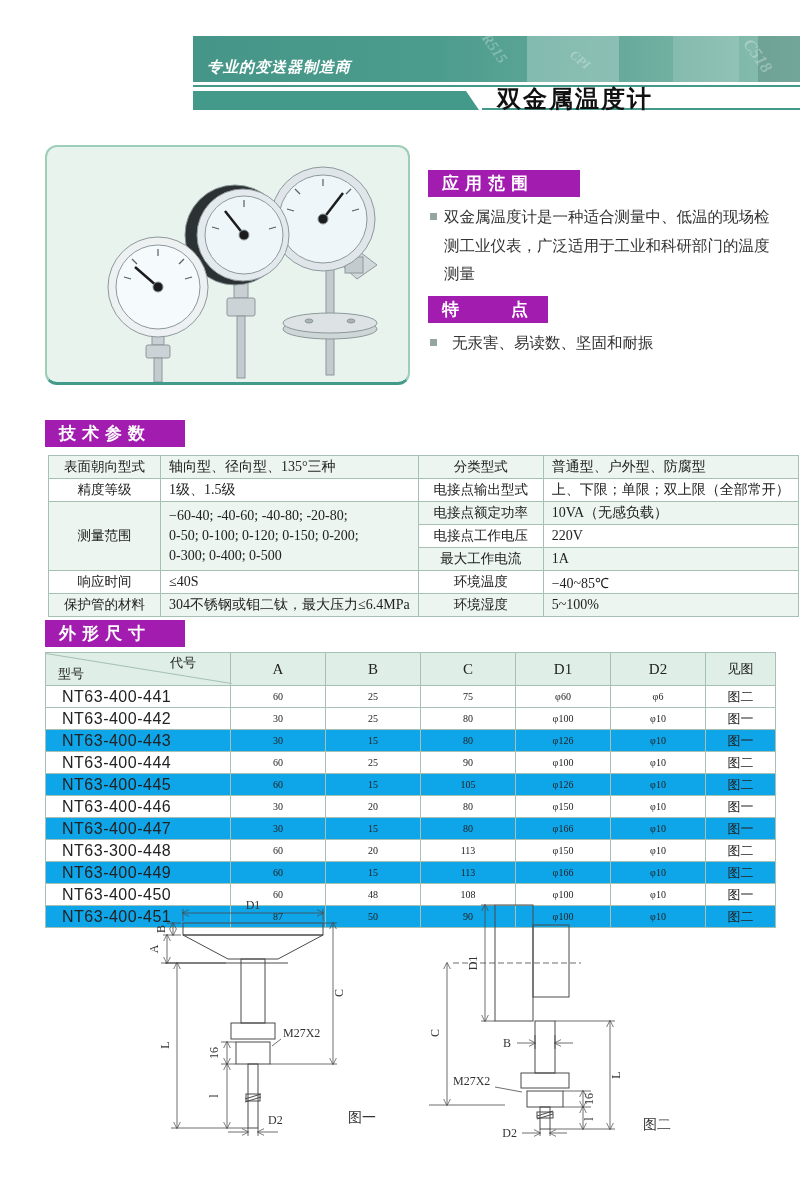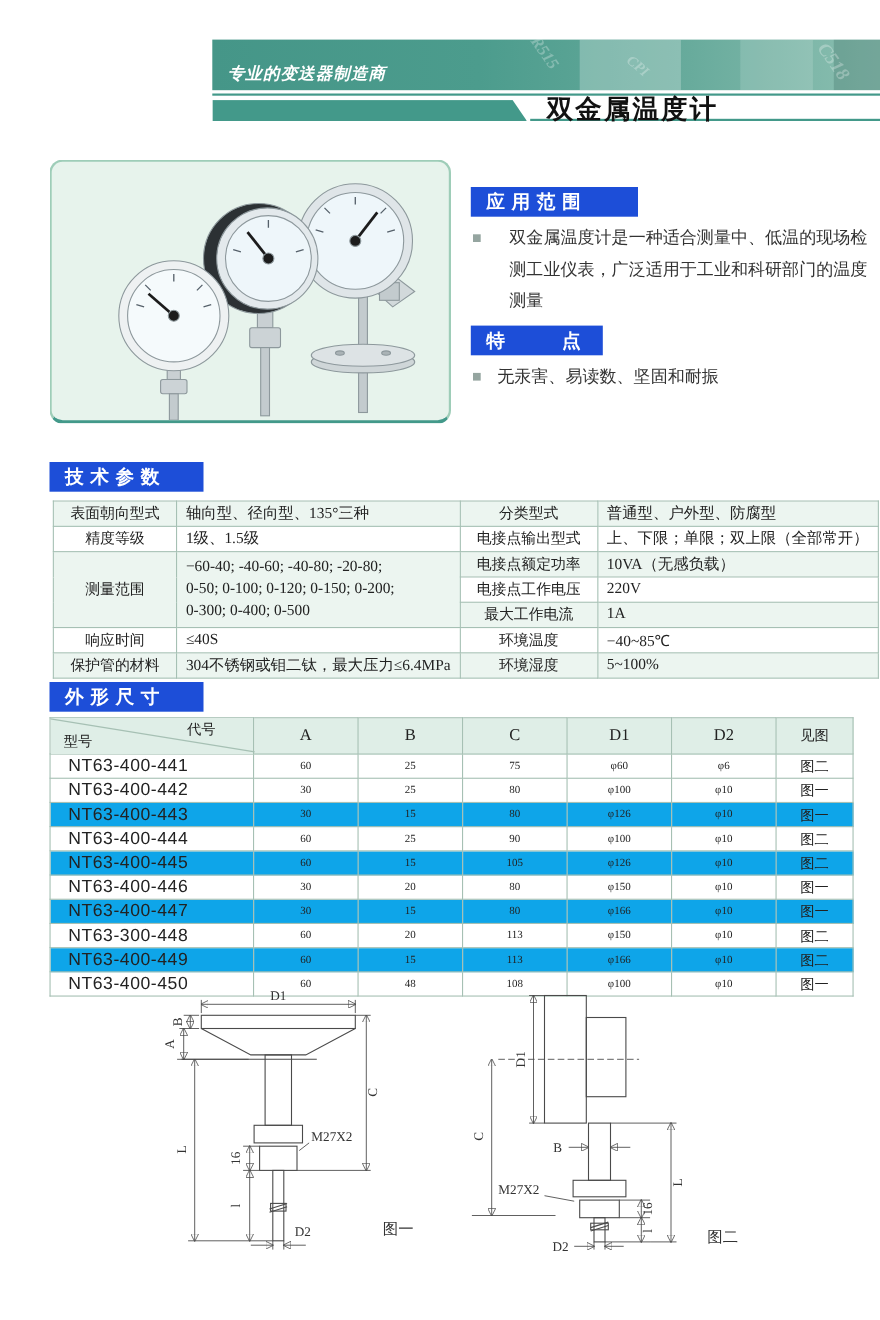--- a/index.html
+++ b/index.html
@@ -27,21 +27,21 @@
   .title-underline{position:absolute;left:482px;top:108px;width:318px;height:2px;background:#43998a;}
   .page-title{position:absolute;left:497px;top:83px;font-size:24px;font-weight:bold;
               color:#111;letter-spacing:2px;}
 
   
   .product-panel{position:absolute;left:45px;top:145px;width:365px;height:240px;
                  background:#e7f3ec;border:2px solid #9ecdb8;border-bottom:3px solid #43998a;
                  border-radius:12px;box-sizing:border-box;overflow:hidden;}
 
   
-  .sec-head{position:absolute;background:#1d4ed8;color:#fff;font-weight:bold;font-size:17px;
+  .sec-head{position:absolute;background:#a21caf;color:#fff;font-weight:bold;font-size:17px;
             letter-spacing:6px;line-height:27px;height:27px;padding-left:14px;box-sizing:border-box;}
   #head-app {left:428px;top:170px;width:152px;}
   #head-feat{left:428px;top:296px;width:120px;}
   #head-tech{left:45px; top:420px;width:140px;}
   #head-dims{left:45px; top:620px;width:140px;}
 
   .bullet{position:absolute;width:7px;height:7px;background:#95a5a0;}
   .para{position:absolute;font-size:15.5px;line-height:1.85;color:#333;}
 
   
@@ -146,21 +146,21 @@
           <line x1="85" y1="112" x2="90" y2="117"></line>
         <line x1="137" y1="112" x2="132" y2="117"></line>
       </g>
       <line x1="111" y1="140" x2="88" y2="120" stroke="#1c1c1c" stroke-width="2.5"></line>
       <circle cx="111" cy="140" r="5" fill="#1c1c1c"></circle>
     </svg>
   </div>
 
   <div class="sec-head" id="head-app">应用范围</div>
   <div class="bullet" style="left:430px;top:213px;"></div>
-  <div class="para" style="left:463px;top:203px;width:330px;">双金属温度计是一种适合测量中、低温的现场检测工业仪表，广泛适用于工业和科研部门的温度测量</div>
+  <div class="para" style="left:444px;top:203px;width:330px;">双金属温度计是一种适合测量中、低温的现场检测工业仪表，广泛适用于工业和科研部门的温度测量</div>
 
   <div class="sec-head" id="head-feat">特　　点</div>
   <div class="bullet" style="left:430px;top:339px;"></div>
   <div class="para" style="left:452px;top:329px;width:330px;">无汞害、易读数、坚固和耐振</div>
 
   <div class="sec-head" id="head-tech">技术参数</div>
   <table class="tech-table">
     <colgroup>
         <col style="width:112px">
         <col style="width:255px">
@@ -322,20 +322,29 @@
           <td class="fig">图二</td>
         </tr>
         <tr>
           <td class="model">NT63-400-450</td>
           <td class="num">60</td>
           <td class="num">48</td>
           <td class="num">108</td>
           <td class="num">φ100</td>
           <td class="num">φ10</td>
           <td class="fig">图一</td>
+        </tr>
+        <tr>
+          <td class="model">NT63-400-451</td>
+          <td class="num">87</td>
+          <td class="num">50</td>
+          <td class="num">90</td>
+          <td class="num">φ100</td>
+          <td class="num">φ10</td>
+          <td class="fig">图二</td>
         </tr>
       </tbody>
   </table>
 
   <svg class="figsvg" style="left:105px;top:893px;" width="300" height="245" viewBox="0 0 300 245">
     <defs>
       <marker id="f1a" viewBox="0 0 10 10" refX="9" refY="5" markerWidth="9" markerHeight="9" orient="auto-start-reverse">
         <path d="M0,0L10,5L0,10z" fill="#4a4a4a" stroke="none"></path>
       </marker>
     </defs>

